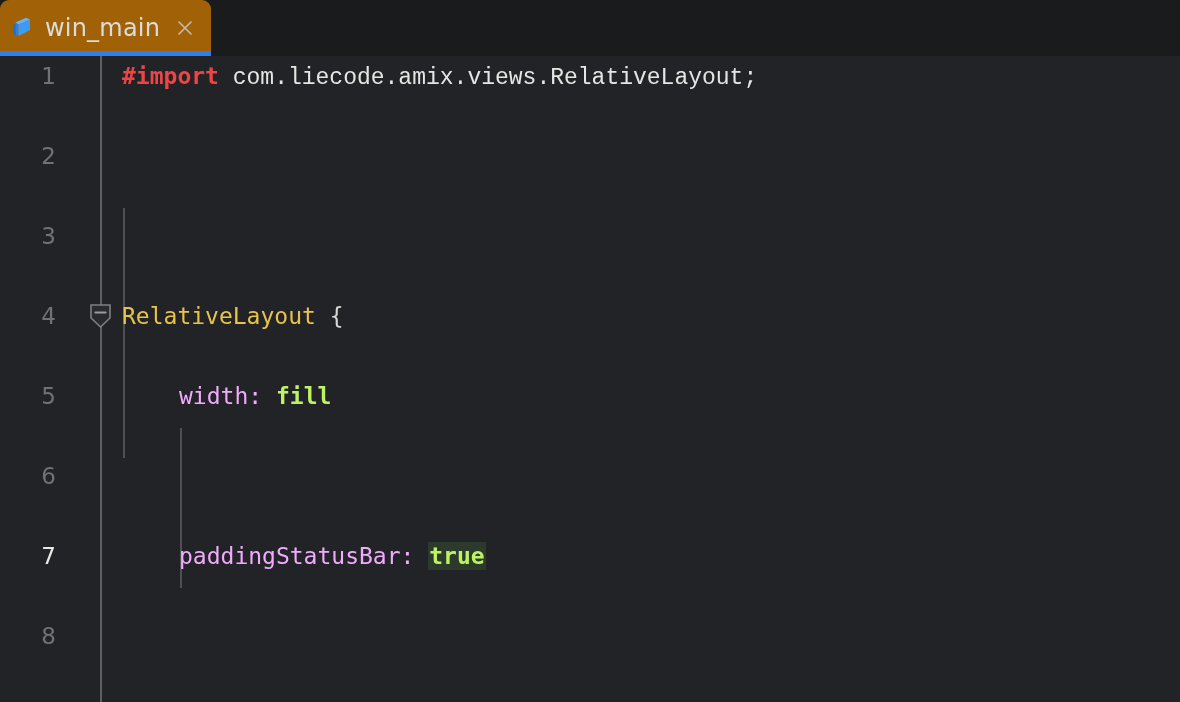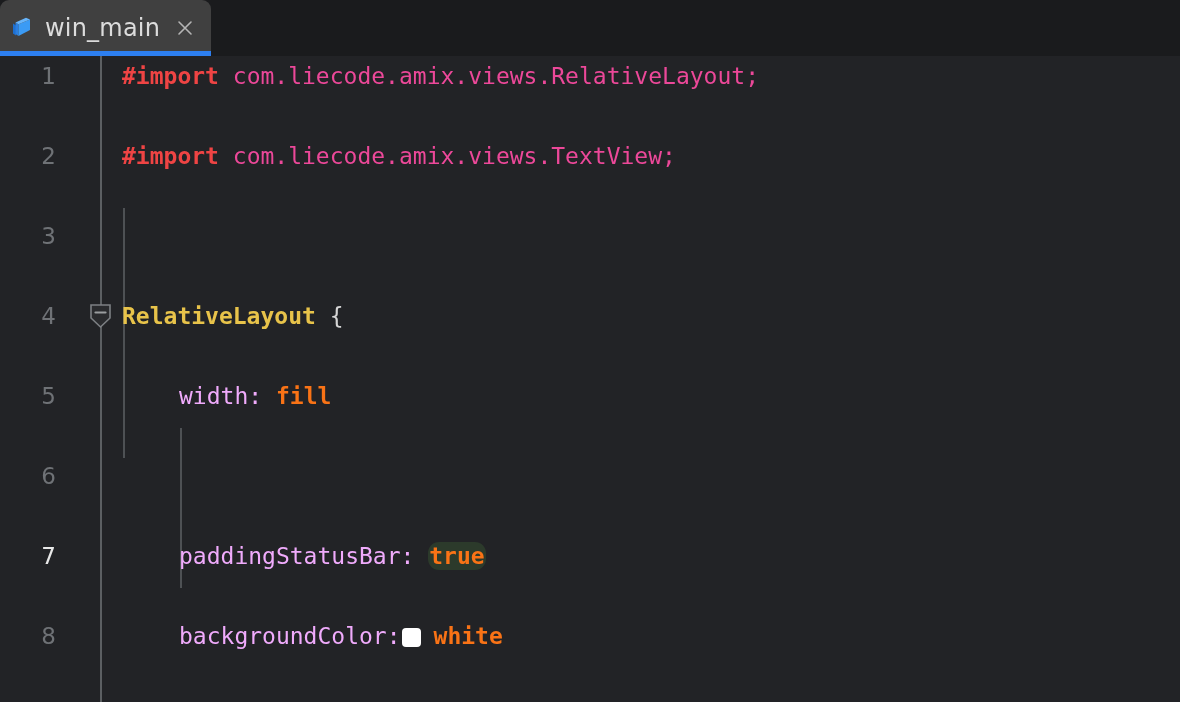--- a/index.html
+++ b/index.html
@@ -33,21 +33,21 @@
     align-items: flex-start;
   }
   .tab {
     position: relative;
     height: 56px;
     box-sizing: border-box;
     padding: 0 16px 0 10px;
     display: flex;
     align-items: center;
     gap: 11px;
-    background: #404040;
+    background: #a16207;
     border-top-left-radius: 9px;
     border-top-right-radius: 9px;
     cursor: default;
   }
   .tab-icon {
     width: 24px; height: 24px;
     flex: none;
     display: block;
   }
   .tab-label {
@@ -136,28 +136,28 @@
 
   
   .indent-guide {
     position: absolute;
     width: 2px;
     background: #4e5154;
   }
 
   
   .k-pre   { color: #ef4444; font-weight: bold; }   
-  .k-plain { color: #ec4899; }
-  .k-type  { color: #e8c34a; font-weight: bold; margin-top: 44px; }   
+  .k-plain { color: #e5e5e5; font-family: Liberation Mono, monospace; }
+  .k-type  { color: #e8c34a; font-weight: normal; margin-top: 44px; }   
   .k-attr  { color: #f0abfc; }
-  .k-val   { color: #f97316; font-weight: bold; }                       
+  .k-val   { color: #bef264; font-weight: bold; }                       
   .k-punc  { color: #d6d6d6; }
   .hl-occurrence {
     background: #2c3a2b;
-    border-radius: 11px;
+    border-radius: 1px;
     padding: 1px 1px;
   }
   .swatch {
     display: inline-block;
     width: 19px; height: 19px;
     background: #ffffff;
     border-radius: 4px;
     vertical-align: -3px;
     margin: 0 1px;
   }
@@ -192,21 +192,20 @@
 
     <div class="code-rows">
 
       <div class="row" style="top:0">
         <span class="lineno">1</span>
         <span class="code"><span class="k-pre">#import</span><span class="k-plain"> com.liecode.amix.views.RelativeLayout;</span></span>
       </div>
 
       <div class="row" style="top:40px">
         <span class="lineno">2</span>
-        <span class="code"><span class="k-pre">#import</span><span class="k-plain"> com.liecode.amix.views.TextView;</span></span>
       </div>
 
       <div class="row" style="top:80px">
         <span class="lineno">3</span>
         <span class="code"></span>
       </div>
 
       <div class="row" style="top:120px">
         <span class="lineno">4</span>
         <svg class="fold" viewBox="0 0 25 26">
@@ -225,21 +224,20 @@
         <span class="lineno">6</span>
       </div>
 
       <div class="row active" style="top:240px">
         <span class="lineno">7</span>
         <span class="code" style="left:179px"><span class="k-attr">paddingStatusBar: </span><span class="k-val hl-occurrence">true</span></span>
       </div>
 
       <div class="row" style="top:280px">
         <span class="lineno">8</span>
-        <span class="code" style="left:179px"><span class="k-attr">backgroundColor:</span><span class="swatch"></span><span class="k-val" style="margin-left:12px;"><span>white</span></span></span>
       </div>
 
       <div class="row" style="top:320px">
         <span class="lineno">9</span>
         
         <span class="code" style="left:179px"></span>
       </div>
 
     </div>
   </div>

